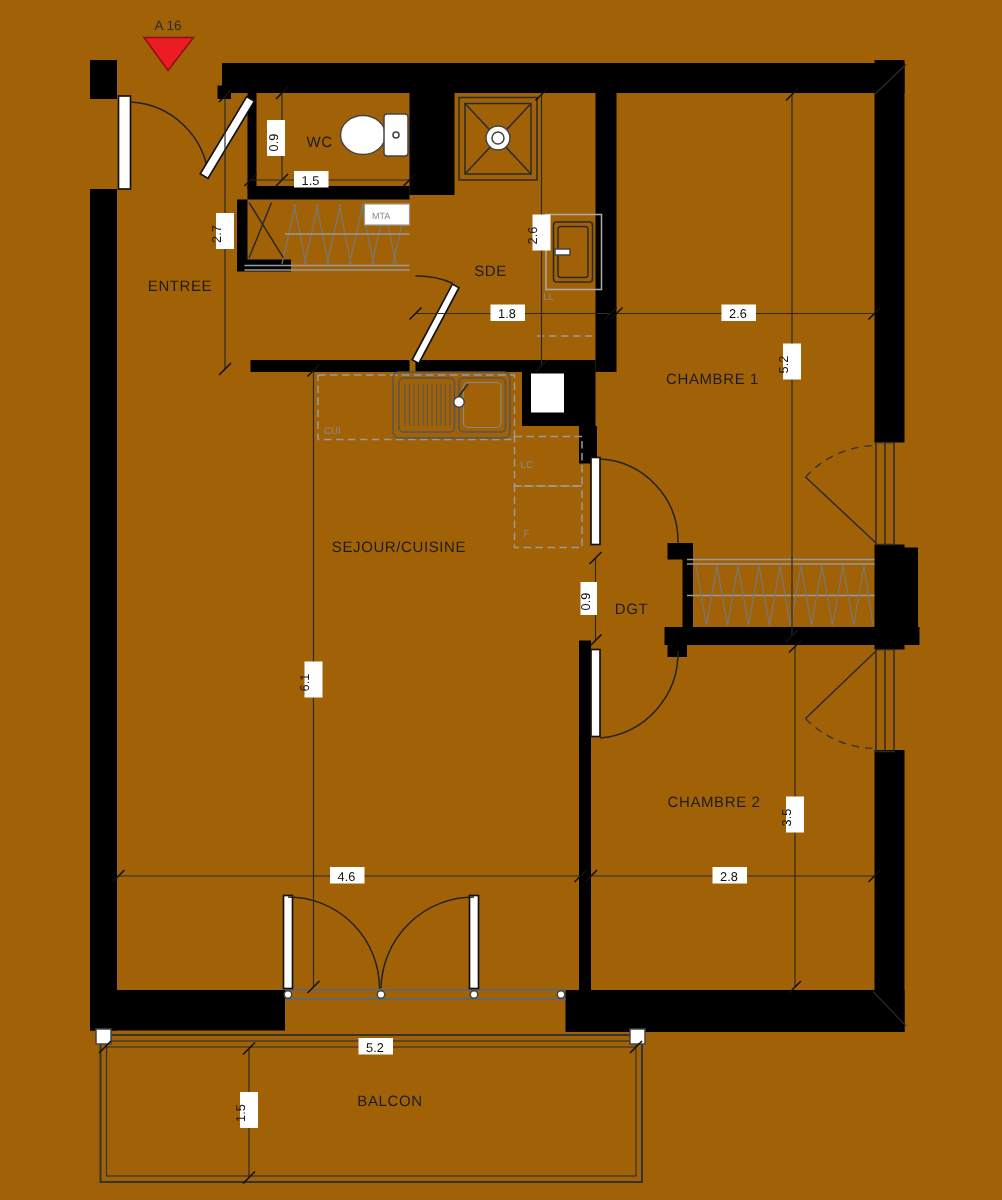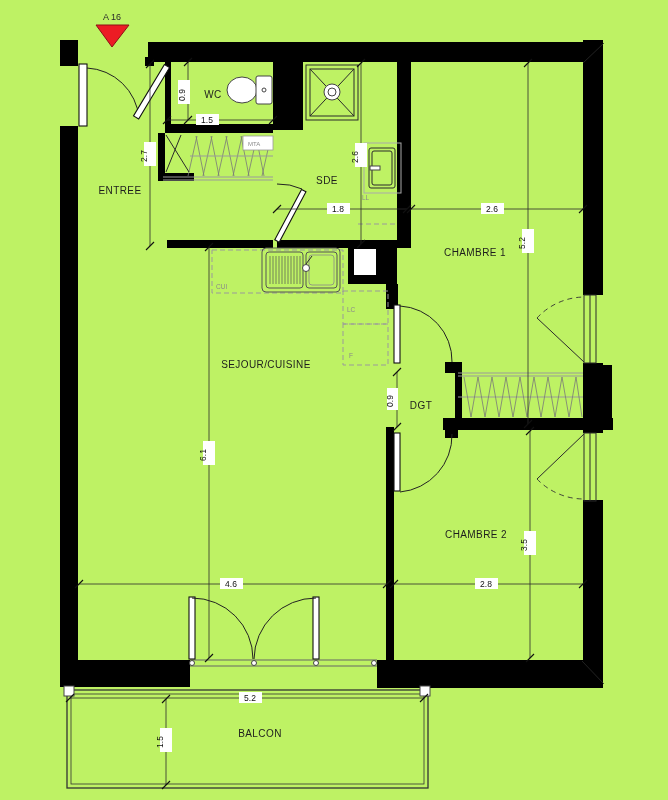--- a/index.html
+++ b/index.html
@@ -1,16 +1,16 @@
 <!DOCTYPE html>
 <html><head>
 <meta charset="utf-8">
 <style>
   html,body{margin:0;padding:0;background:#ffffff;}
-  .page{width:668px;height:800px;position:relative;background:#bef264;overflow:hidden;}
+  .page{width:668px;height:800px;position:relative;background:#a16207;overflow:hidden;}
   svg text{font-family:"Liberation Sans","DejaVu Sans",sans-serif;}
   .room-label{font-size:10px;fill:#1d1d1d;letter-spacing:.4px;}
   .dim-label{font-size:8.5px;fill:#111;}
   .tiny-label{font-size:6.5px;fill:#8a8a8a;}
   .marker-label{font-size:9px;fill:#2b2b2b;}
   .wall{fill:#000;}
   .thin{stroke:#2b2b2b;stroke-width:1;fill:none;}
   .dimline{stroke:#2b2b2b;stroke-width:0.8;fill:none;}
   .tick{stroke:#111;stroke-width:1.1;}
   .grayline{stroke:#9a9a9a;stroke-width:1;fill:none;}

